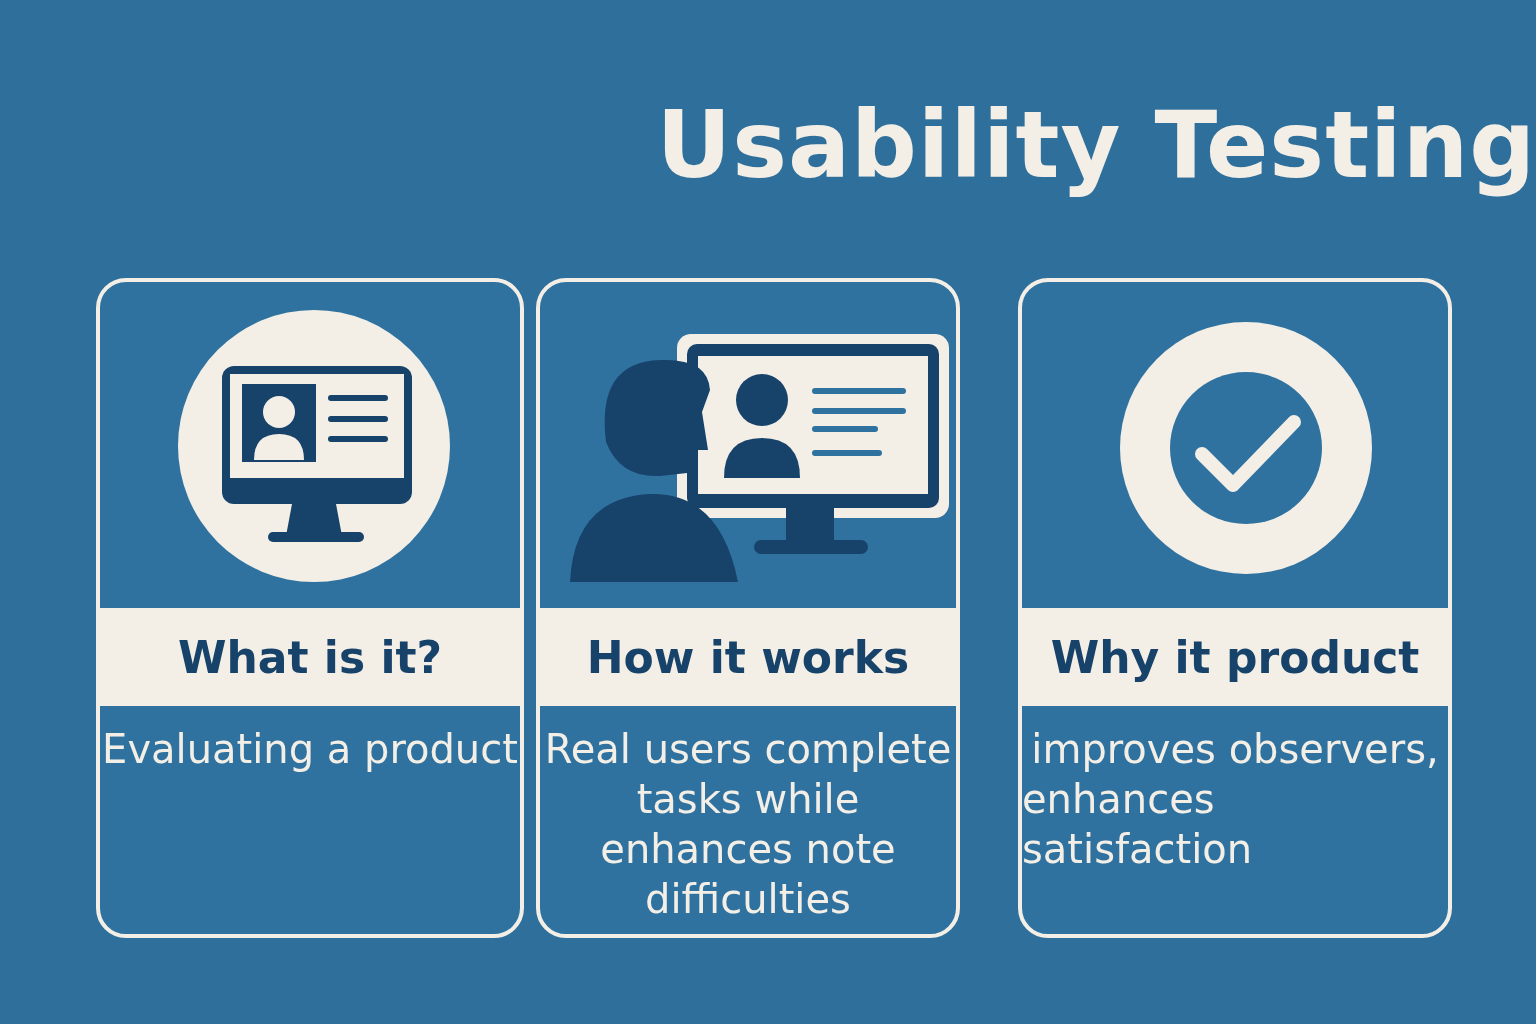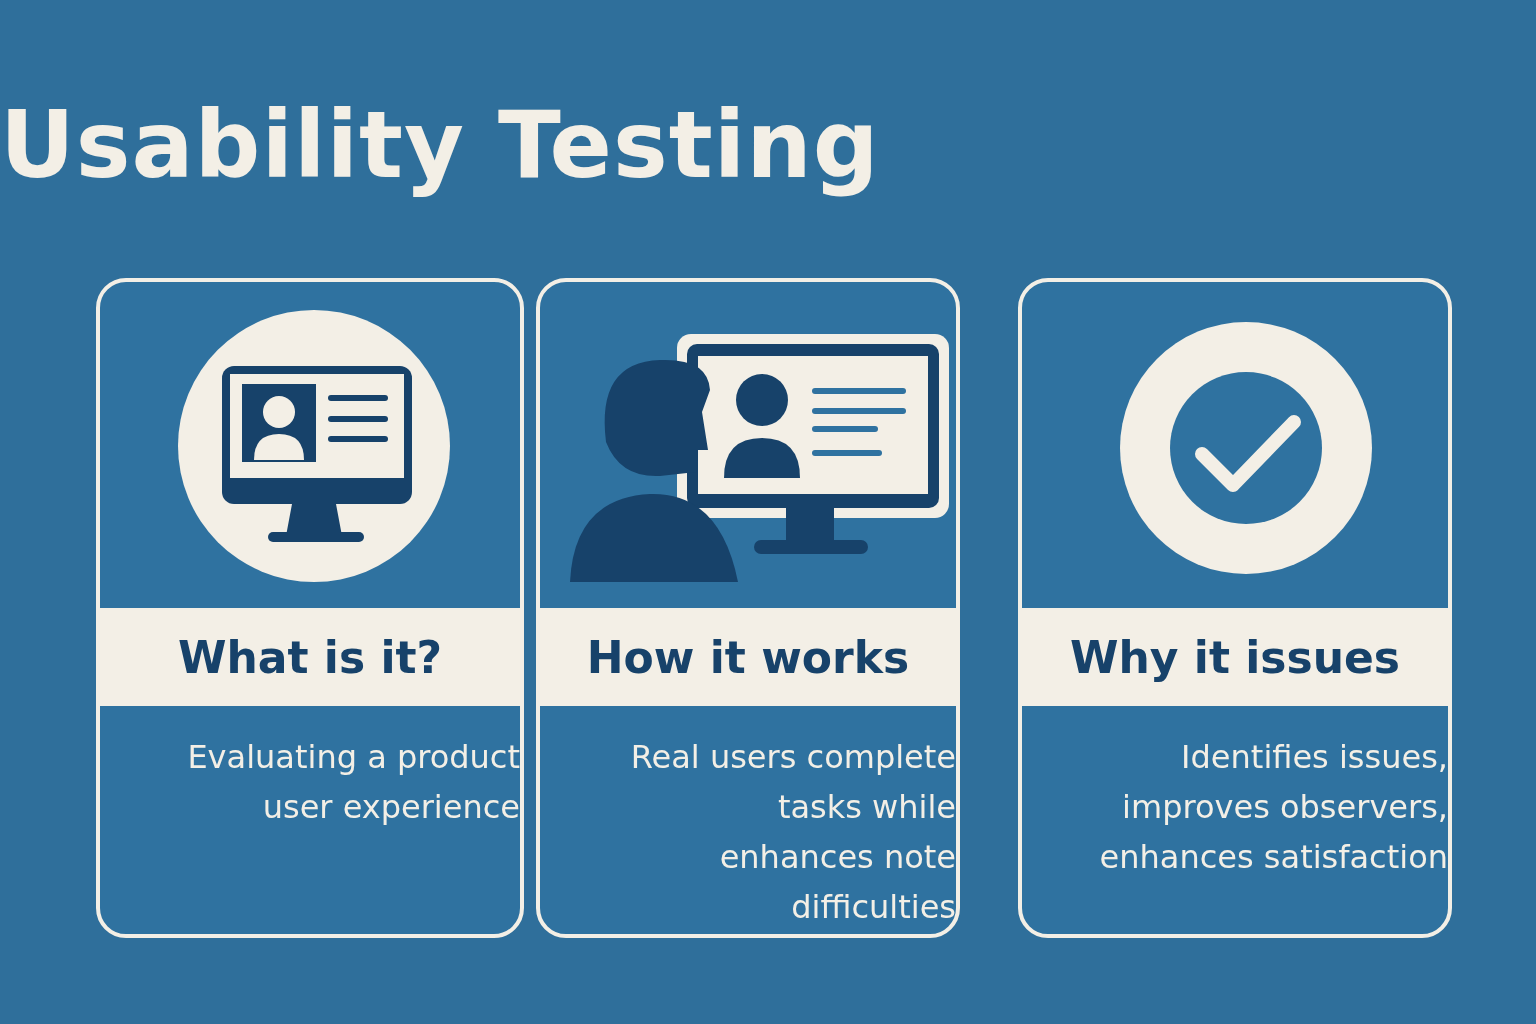--- a/index.html
+++ b/index.html
@@ -1,21 +1,21 @@
 <!DOCTYPE html>
 <html><head>
 <meta charset="utf-8">
 <style>
   html,body{margin:0;padding:0;}
   body{width:1536px;height:1024px;background:#2f6f9b;position:relative;overflow:hidden;font-family:"DejaVu Sans","Liberation Sans",sans-serif;}
-  .title{position:absolute;left:0;top:92px;width:1536px;text-align:left;color:#f3efe6;font-weight:bold;font-size:92px;letter-spacing:1px;}
+  .title{position:absolute;left:0;top:92px;width:1536px;text-align:right;color:#f3efe6;font-weight:bold;font-size:92px;letter-spacing:1px;}
   .card{position:absolute;top:278px;width:428px;height:660px;border:4px solid #f3efe6;border-radius:30px;box-sizing:border-box;background:#2f72a0;overflow:hidden;}
   .card .icon-area{position:absolute;left:0;top:0;width:100%;height:326px;}
   .card .head{position:absolute;left:0;top:326px;width:100%;height:98px;background:#f3efe6;display:flex;align-items:center;justify-content:center;color:#17426a;font-weight:bold;font-size:44px;}
-  .card .body{position:absolute;left:0;top:424px;width:100%;height:236px;display:flex;flex-direction:column;align-items:flex-end;padding-top:26px;box-sizing:border-box;color:#f3efe6;font-size:32px;line-height:50px;}
+  .card .body{position:absolute;left:0;top:424px;width:100%;height:236px;display:flex;flex-direction:column;align-items:center;padding-top:18px;box-sizing:border-box;color:#f3efe6;font-size:40px;line-height:50px;}
   svg{position:absolute;left:0;top:0;}
 </style>
 </head>
 <body>
 
 <div class="title">Usability Testing</div>
 
 <div class="card" style="left:96px;">
   <div class="icon-area">
     <svg width="428" height="326" viewBox="0 0 428 326">
@@ -28,21 +28,20 @@
       <rect x="228" y="113" width="60" height="6" rx="3" fill="#17426a"></rect>
       <rect x="228" y="134" width="60" height="6" rx="3" fill="#17426a"></rect>
       <rect x="228" y="154" width="60" height="6" rx="3" fill="#17426a"></rect>
       <path d="M192 222 L236 222 L242 254 L186 254 Z" fill="#17426a"></path>
       <rect x="168" y="250" width="96" height="10" rx="5" fill="#17426a"></rect>
     </svg>
   </div>
   <div class="head">What is it?</div>
   <div class="body">
     <div>Evaluating a product</div>
-    <div>user experience</div>
   </div>
 </div>
 
 <div class="card" style="left:536px;width:424px;">
   <div class="icon-area">
     <svg width="446" height="326" viewBox="0 0 446 326">
       <rect x="137" y="52" width="272" height="184" rx="14" fill="#f3efe6"></rect>
       <rect x="147" y="62" width="252" height="164" rx="10" fill="#17426a"></rect>
       <rect x="158" y="74" width="230" height="138" fill="#f3efe6"></rect>
       <circle cx="222" cy="118" r="26" fill="#17426a"></circle>
@@ -68,19 +67,18 @@
 </div>
 
 <div class="card" style="left:1018px;width:434px;">
   <div class="icon-area">
     <svg width="434" height="326" viewBox="0 0 434 326">
       <circle cx="224" cy="166" r="126" fill="#f3efe6"></circle>
       <circle cx="224" cy="166" r="76" fill="#2f72a0"></circle>
       <polyline points="180,172 211,203 272,140" fill="none" stroke="#f3efe6" stroke-width="14" stroke-linecap="round" stroke-linejoin="round"></polyline>
     </svg>
   </div>
-  <div class="head">Why it issues</div>
+  <div class="head">Why it product</div>
   <div class="body">
-    <div>Identifies issues,</div>
     <div>improves observers,</div>
     <div>enhances satisfaction</div>
   </div>
 </div>
 
 </body></html>

